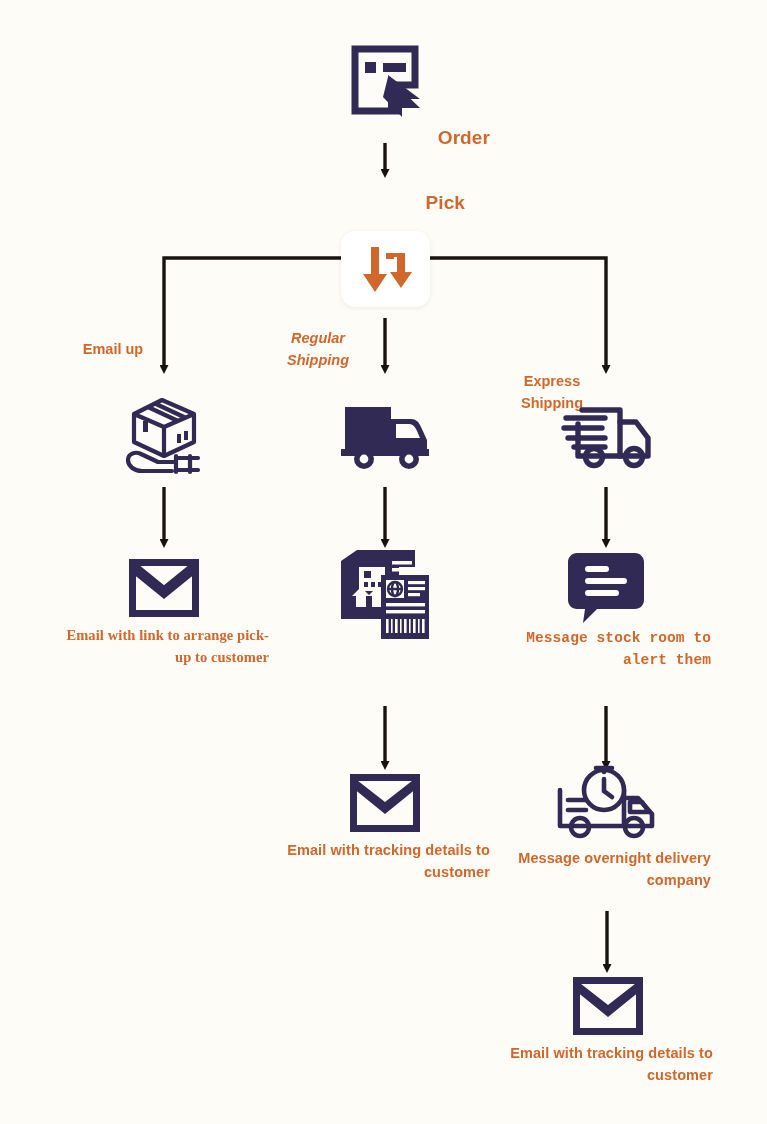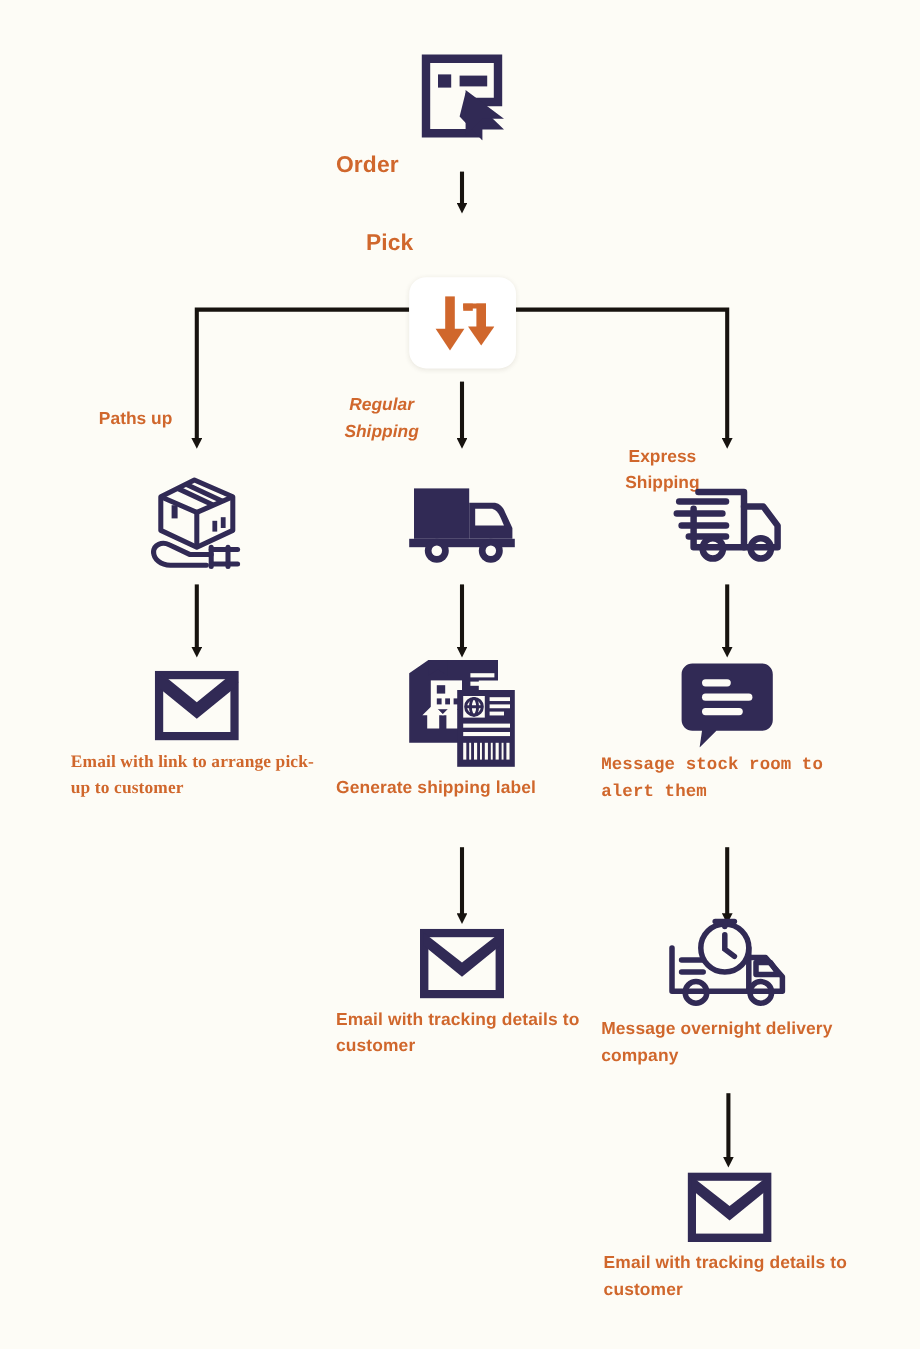--- a/index.html
+++ b/index.html
@@ -26,21 +26,21 @@
     left: 0;
     top: 0;
     width: 767px;
     height: 1124px;
     pointer-events: none;
   }
   
   .node {
     position: absolute;
     transform: translateX(-50%);
-    text-align: left;
+    text-align: right;
     width: 210px;
     left: 0;
     top: 0;
   }
   .node .icon-wrap {
     display: flex;
     align-items: center;
     justify-content: center;
     height: 86px;
   }
@@ -145,21 +145,21 @@
           <path d="M3,30 L27,30 L15,48 Z"></path>
           <path d="M26,9 L45,9 L45,13 L26,13 Z"></path>
           <rect x="26" y="9" width="8" height="6"></rect>
           <rect x="37" y="9" width="8" height="24"></rect>
           <path d="M30,28 L52,28 L41,44 Z"></path>
         </g>
       </svg>
     </span>
   </div>
 
-  <div class="branch-label" style="left:113px; top:339px;">Paths up</div>
+  <div class="branch-label" style="left:113px; top:339px;">Email up</div>
 
   <div class="branch-label" style="left:318px; top:328px;font-style:italic;">
     <div>Regular</div>
     <div>Shipping</div>
   </div>
 
   <div class="branch-label" style="left:552px; top:328px;margin-top:43px;">
     <div>Express</div>
     <div>Shipping</div>
   </div>
@@ -272,21 +272,20 @@
             <rect x="63" y="72" width="1.6" height="14"></rect>
             <rect x="67" y="72" width="2.6" height="14"></rect>
             <rect x="72" y="72" width="1.6" height="14"></rect>
             <rect x="76" y="72" width="2.6" height="14"></rect>
             <rect x="81" y="72" width="1.6" height="14"></rect>
             <rect x="85" y="72" width="2.6" height="14"></rect>
           </g>
         </svg>
       </span>
     </div>
-    <div class="caption">Generate shipping label</div>
   </div>
 
   <div class="node" style="left:385px; top:768px;">
     <div class="icon-wrap" style="height:70px;">
       <span>
         <svg width="70" height="58" viewBox="0 0 70 58">
           <rect x="3.5" y="3.5" width="63" height="51" fill="none" stroke="#312a55" stroke-width="7"></rect>
           <path d="M3,3 L35,28 L67,3 L67,14 L35,40 L3,14 Z" fill="#312a55"></path>
         </svg>
       </span>

